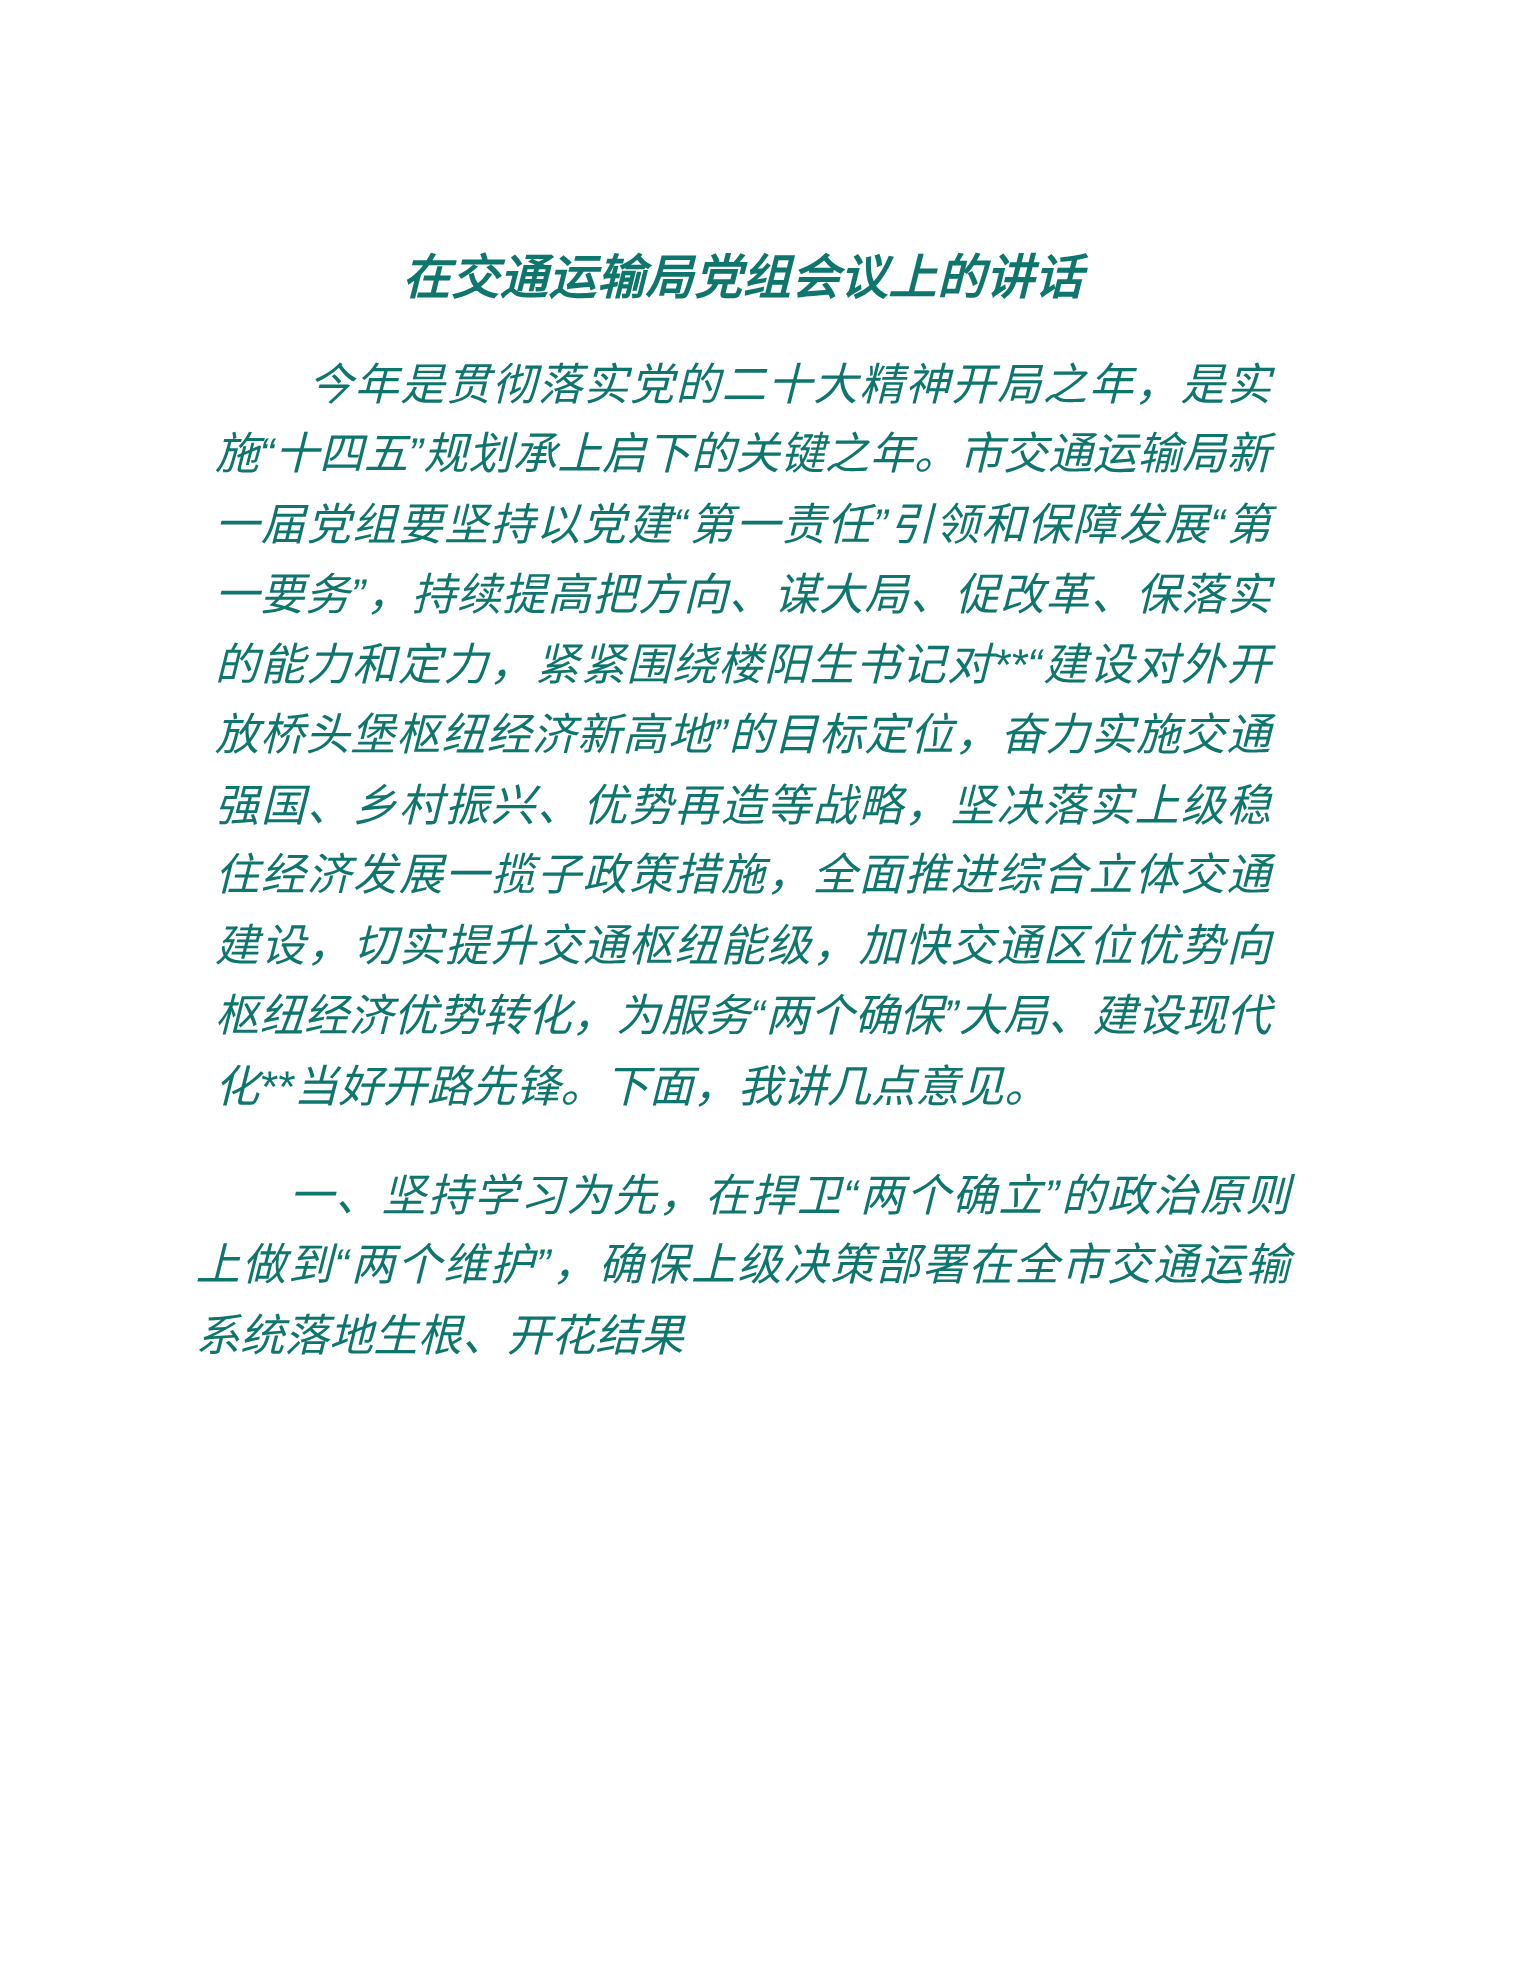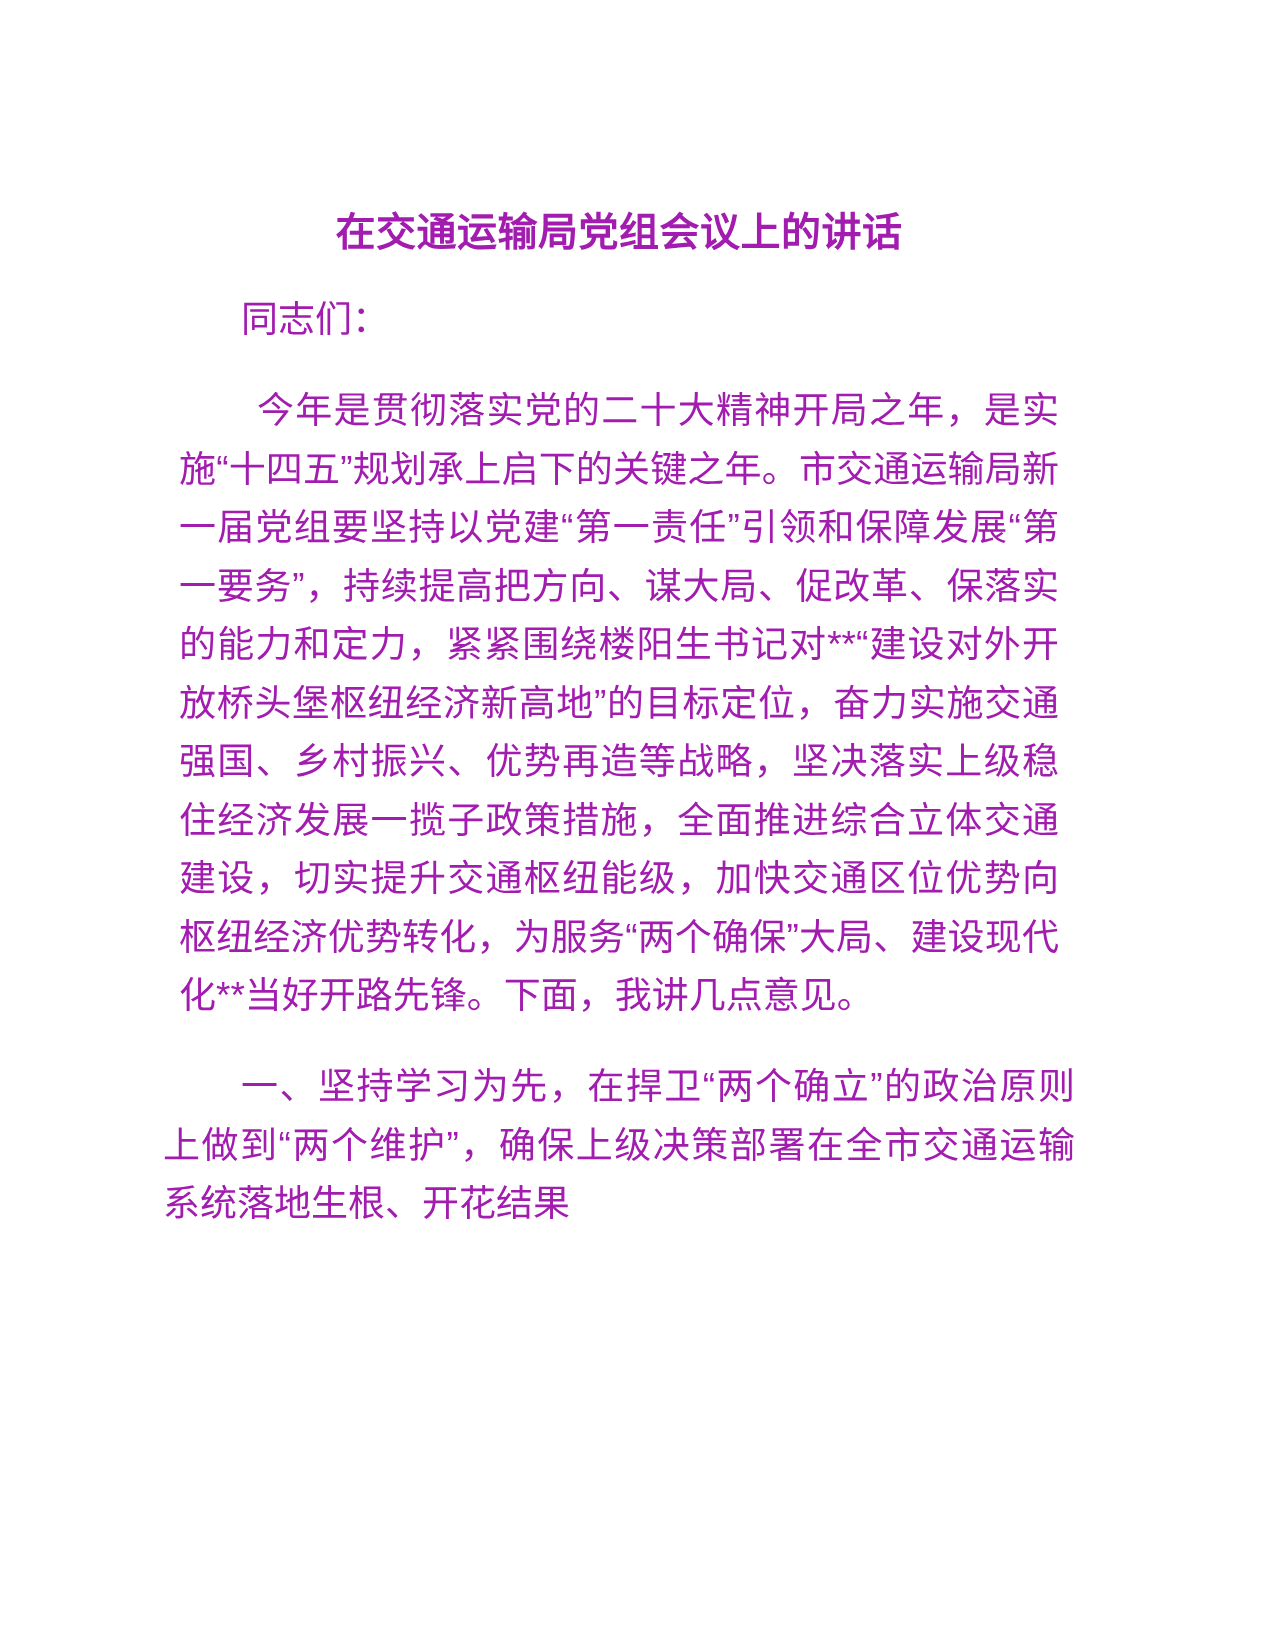--- a/index.html
+++ b/index.html
@@ -10,21 +10,22 @@
   }
 
   .page {
     position: relative;
     width: 1275px;
     height: 1650px;
     background: #ffffff;
     overflow: hidden;
     box-sizing: border-box;
     font-family: "Liberation Sans", "DejaVu Sans", sans-serif;
-    color: #a21caf;
+    color: #0f766e;
+    font-style: italic;
   }
 
   .page-body {
     position: absolute;
     left: 163px;
     top: 0;
     width: 912px;
   }
 
   .doc-title {
@@ -72,21 +73,20 @@
   }
 </style>
 </head>
 <body>
 
 <div class="page">
   <div class="page-body">
 
     <h1 class="doc-title">在交通运输局党组会议上的讲话</h1>
 
-    <p class="salutation">同志们：</p>
 
     <p class="body-para">今年是贯彻落实党的二十大精神开局之年，是实施“十四五”规划承上启下的关键之年。市交通运输局新一届党组要坚持以党建“第一责任”引领和保障发展“第一要务”，持续提高把方向、谋大局、促改革、保落实的能力和定力，紧紧围绕楼阳生书记对**“建设对外开放桥头堡枢纽经济新高地”的目标定位，奋力实施交通强国、乡村振兴、优势再造等战略，坚决落实上级稳住经济发展一揽子政策措施，全面推进综合立体交通建设，切实提升交通枢纽能级，加快交通区位优势向枢纽经济优势转化，为服务“两个确保”大局、建设现代化**当好开路先锋。下面，我讲几点意见。</p>
 
     <p class="section-head">一、坚持学习为先，在捍卫“两个确立”的政治原则上做到“两个维护”，确保上级决策部署在全市交通运输系统落地生根、开花结果</p>
 
 
   </div>
 </div>
 
 </body></html>

